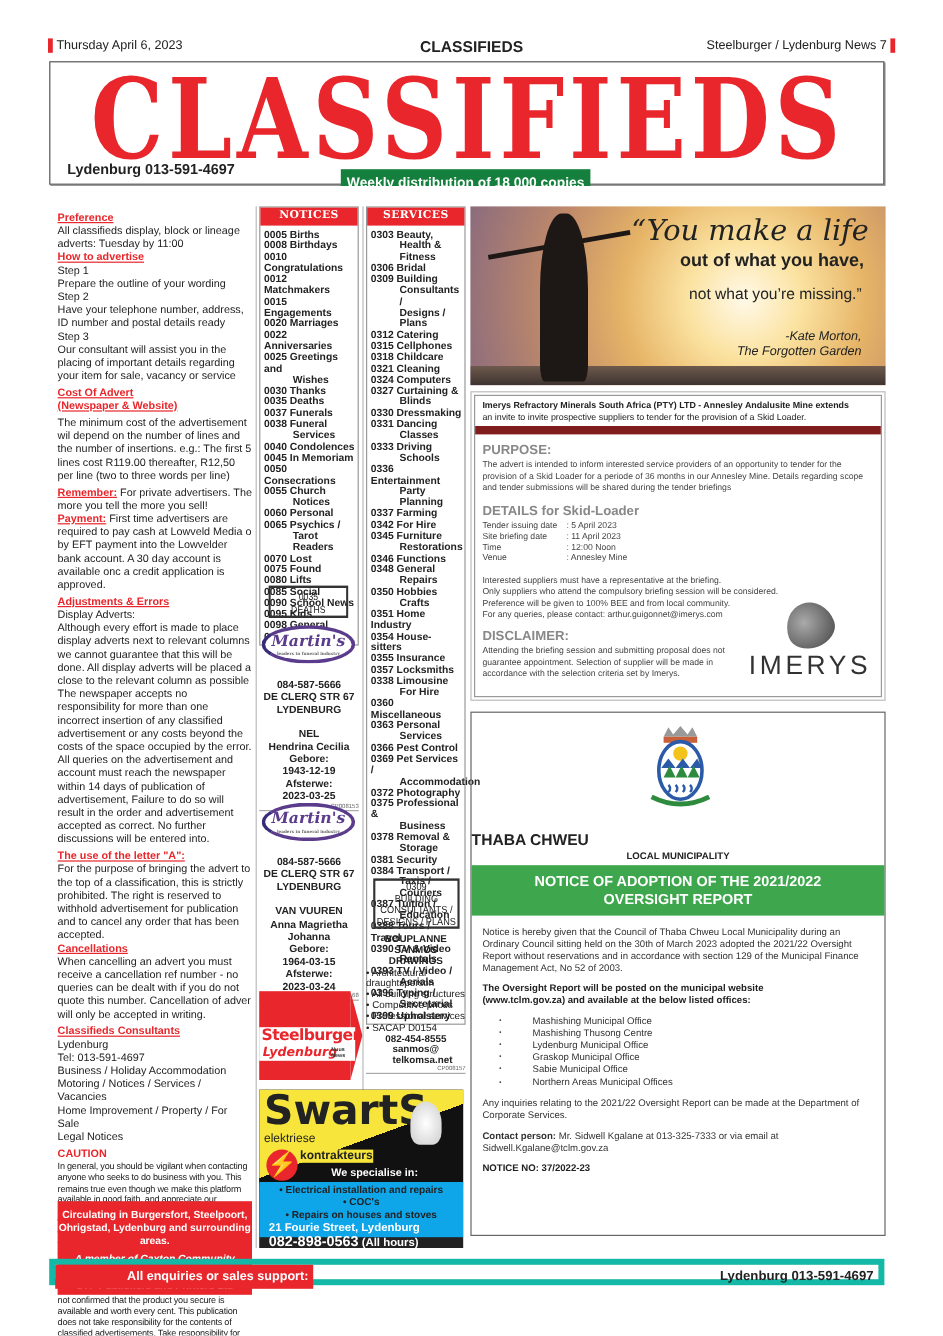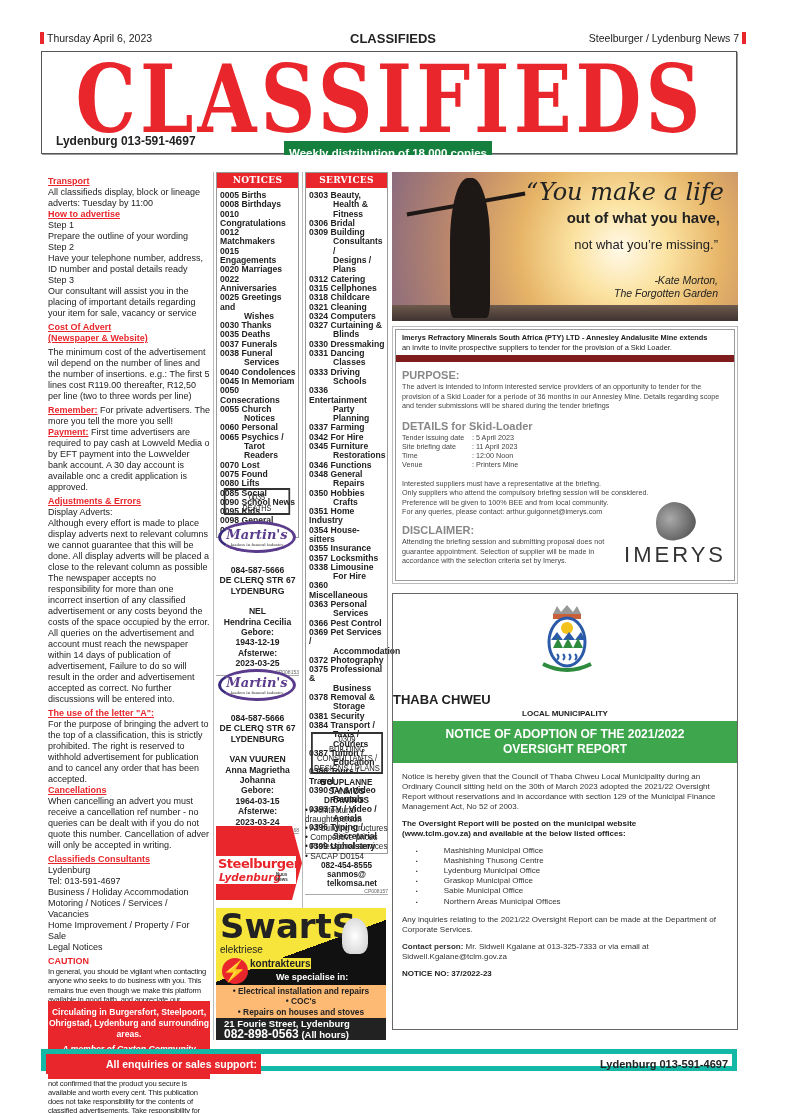--- a/index.html
+++ b/index.html
@@ -49,21 +49,21 @@
 #bouplanne .t{text-align:center;font-weight:bold}
 #bouplanne .b{font-weight:normal}
 #swarts{left:216px;top:908px;width:170px;height:132px;background:#222;overflow:hidden}
 #swarts .ytop{position:absolute;left:0;top:0;width:170px;height:80px;background:linear-gradient(160deg,#f7e53b 0 52%,#111 52% 100%)}
 #swarts .name{position:absolute;left:4px;top:-2px;font-family:"DejaVu Sans",sans-serif;font-size:34px;font-weight:bold;color:#222}
 #swarts .el{position:absolute;left:4px;top:36px;font-size:10px;color:#222}
 #swarts .ko{position:absolute;left:34px;top:50px;font-size:10px;color:#222;background:#f7e53b;font-weight:bold}
 #swarts .bolt{position:absolute;left:6px;top:50px;width:26px;height:26px;border-radius:50%;background:#e8262b;color:#f7e53b;font-size:20px;text-align:center;line-height:26px}
 #swarts .bulb{position:absolute;right:18px;top:10px;width:26px;height:36px;border-radius:50% 50% 30% 30%;background:radial-gradient(#fff,#ccc);}
 #swarts .spec{position:absolute;left:60px;top:64px;color:#fff;font-size:9px;font-weight:bold}
-#swarts .yb{position:absolute;left:0;top:77px;width:170px;height:33px;background:#fdba74;color:#222;font-size:8.4px;line-height:10.4px;text-align:center;font-weight:bold;padding-top:1px}
+#swarts .yb{position:absolute;left:0;top:77px;width:170px;height:46px;background:#0ea5e9;color:#222;font-size:8.4px;line-height:10.4px;text-align:center;font-weight:bold;padding-top:1px}
 #swarts .addr{position:absolute;left:8px;top:110px;color:#fff;font-size:9.5px;line-height:11px;font-weight:bold}
 #swarts .addr b{font-size:12px}
 
 #quote{left:392px;top:172px;width:346px;height:149px;overflow:hidden;background:radial-gradient(circle at 66% 52%,#fff9e8 0%,#fbe2a0 20%,#e6b467 42%,#c08a6a 68%,#8b6b7d 100%)}
 #quote .sea{position:absolute;left:0;bottom:0;width:100%;height:16px;background:linear-gradient(#6e5a4c,#3e3330)}
 #quote .sil{position:absolute;left:58px;top:6px;width:40px;height:140px;background:#1d1716;border-radius:45% 45% 10% 10%}
 #quote .arm{position:absolute;left:14px;top:30px;width:120px;height:4px;background:#1d1716;transform:rotate(-10deg)}
 #quote .q1{position:absolute;right:14px;top:6px;font-family:"DejaVu Serif",serif;font-style:italic;font-size:24px;color:#222}
 #quote .q2{position:absolute;right:18px;top:37px;font-weight:bold;font-size:15px;color:#222}
 #quote .q3{position:absolute;right:20px;top:65px;font-size:13px;color:#222}
@@ -103,21 +103,21 @@
   <span class="r">Steelburger / Lydenburg News 7</span>
 </div>
 
 <div id="mast" class="abs">
   <div class="big">CLASSIFIEDS</div>
   <div class="phone">Lydenburg 013-591-4697</div>
 </div>
 <div id="weekly" class="abs">Weekly distribution of 18 000 copies</div>
 
 <div id="leftcol" class="abs">
-  <p class="h">Transport</p>
+  <p class="h">Preference</p>
   <p>All classifieds display, block or lineage adverts: Tuesday by 11:00</p>
   <p class="h">How to advertise</p>
   <p>Step 1</p>
   <p>Prepare the outline of your wording</p>
   <p>Step 2</p>
   <p>Have your telephone number, address, ID number and postal details ready</p>
   <p>Step 3</p>
   <p>Our consultant will assist you in the placing of important details regarding your item for sale, vacancy or service</p>
   <div class="gap"></div>
   <p class="h">Cost Of Advert</p>
@@ -371,21 +371,21 @@
         <tr>
               <td class="k">Site briefing date</td>
               <td>: 11 April 2023</td>
             </tr>
         <tr>
               <td class="k">Time</td>
               <td>: 12:00 Noon</td>
             </tr>
         <tr>
               <td class="k">Venue</td>
-              <td>: Printers Mine</td>
+              <td>: Annesley Mine</td>
             </tr>
       </tbody>
         </table>
       <div style="height:9px"></div>
       <div>Interested suppliers must have a representative at the briefing.</div>
       <div>Only suppliers who attend the compulsory briefing session will be considered.</div>
       <div>Preference will be given to 100% BEE and from local community.</div>
       <div>For any queries, please contact: arthur.guigonnet@imerys.com</div>
       <div class="sh">DISCLAIMER:</div>
       <div style="width:210px">Attending the briefing session and submitting proposal does not guarantee appointment. Selection of supplier will be made in accordance with the selection criteria set by Imerys.</div>

